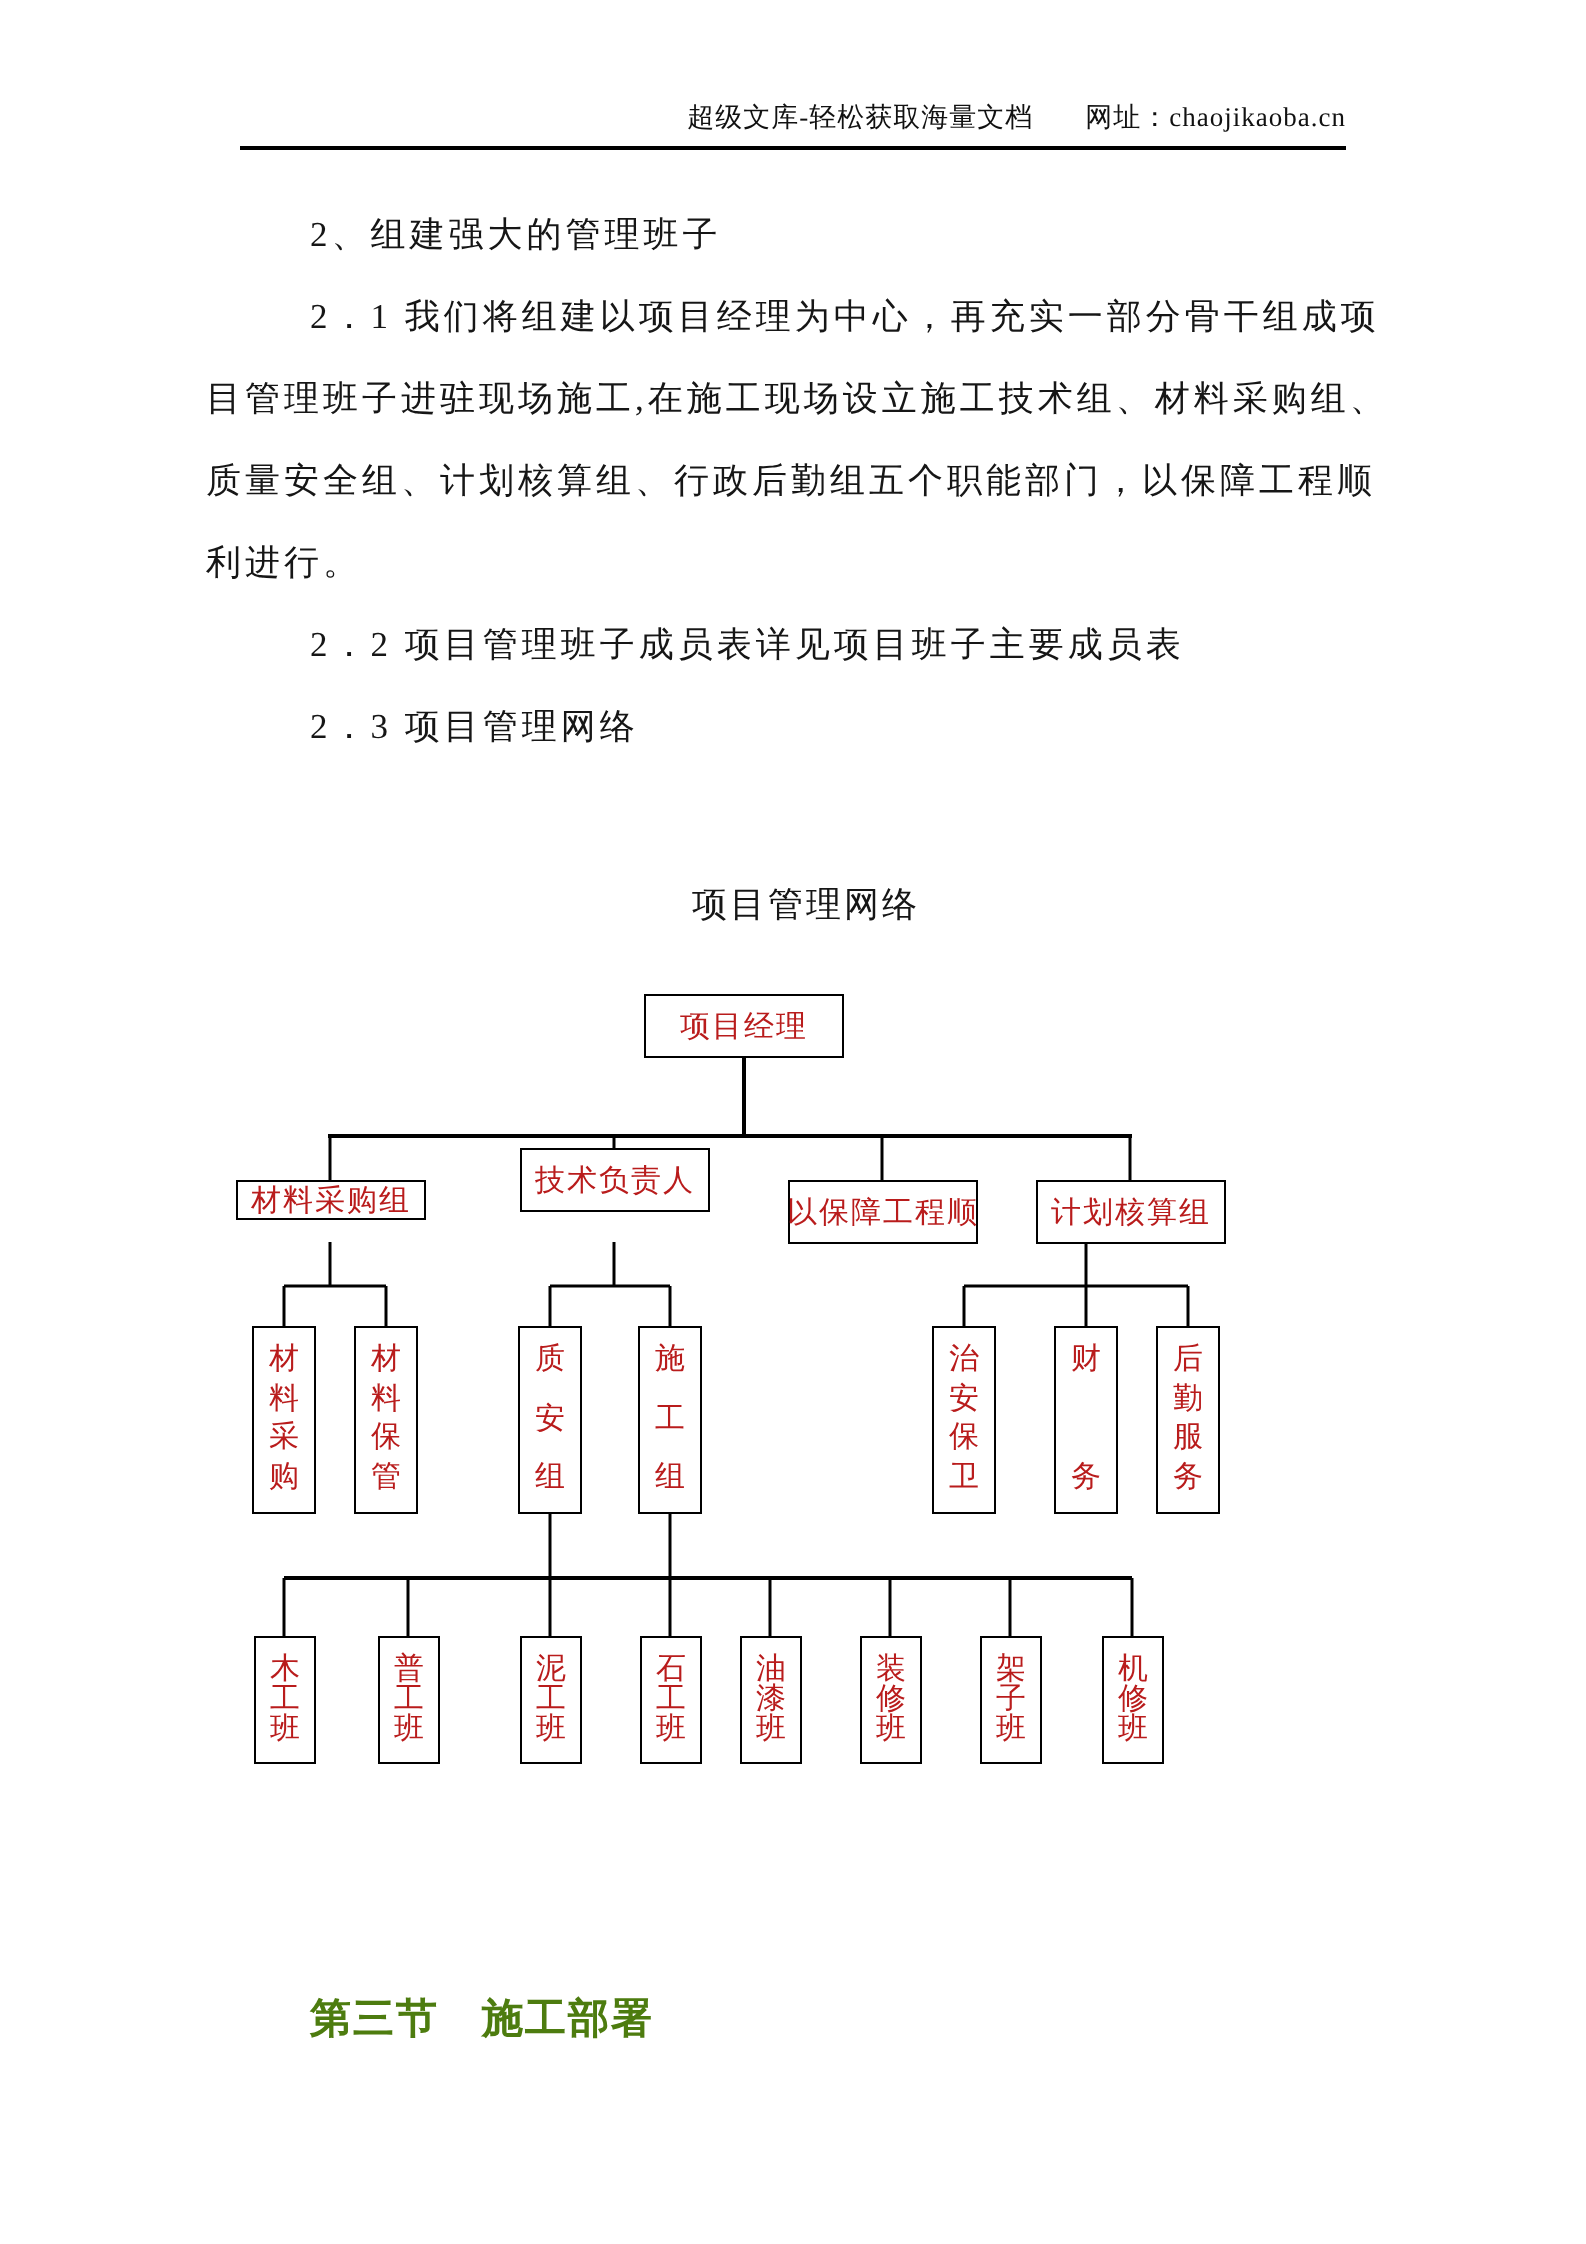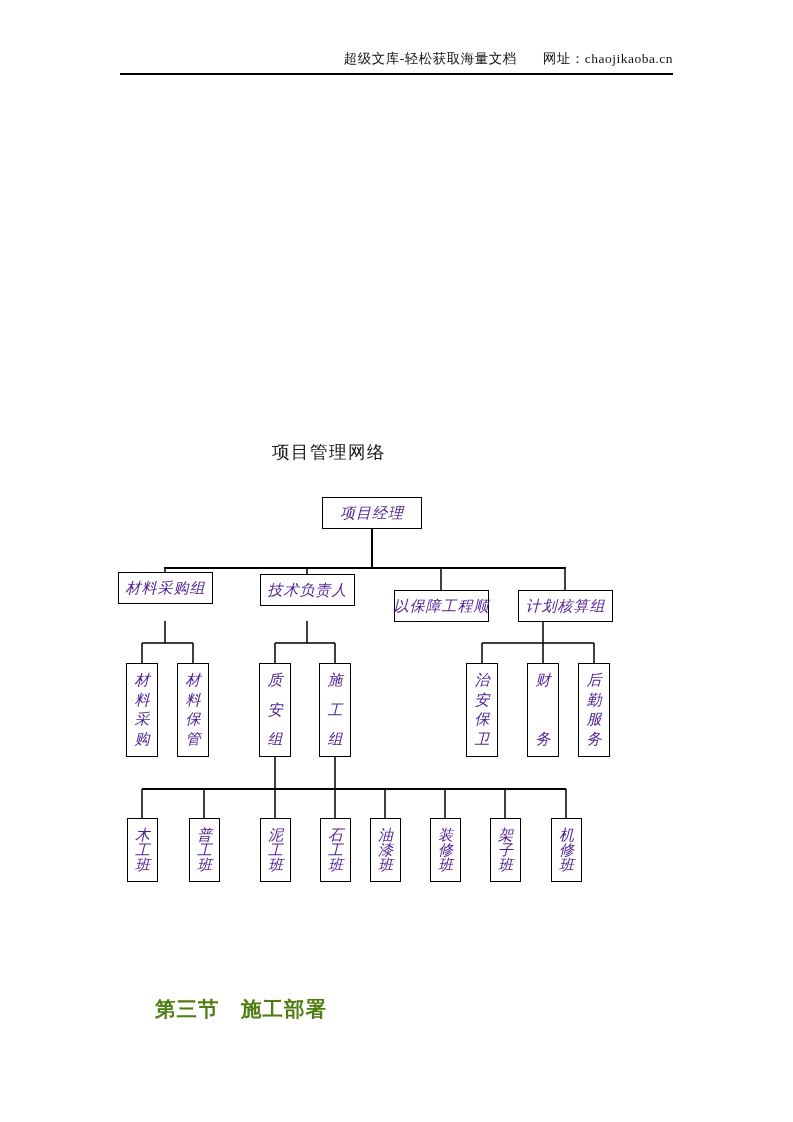--- a/index.html
+++ b/index.html
@@ -16,48 +16,57 @@
   .header-rule{position:absolute;top:73px;left:120px;width:553px;border-top:2px solid #000;}
   
   .body-text{
     position:absolute;left:103px;top:97px;width:600px;
     font-size:17.5px;letter-spacing:2px;line-height:41px;color:#161616;
   }
   .bline{height:41px;white-space:nowrap;}
   .bline.ind{padding-left:52px;}
   
   .chart-title{
-    position:absolute;left:272px;top:440px;width:200px;text-align:left;
+    position:absolute;left:260px;top:440px;width:200px;text-align:right;
     font-size:17.5px;letter-spacing:1.5px;color:#161616;
   }
   svg.lines{position:absolute;left:0;top:0;width:793px;height:1122px;pointer-events:none;}
   .nbox{
     position:absolute;border:1.5px solid #000;background:#fff;box-sizing:border-box;
     display:flex;align-items:center;justify-content:center;
-    font-size:15px;color:#4c1d95;letter-spacing:1px;white-space:nowrap;font-style:italic;
+    font-size:15px;color:#b91c1c;letter-spacing:1px;white-space:nowrap;
   }
   .vbox{flex-direction:column;justify-content:space-between;padding:9px 0;letter-spacing:0;}
   .vbox span{display:block;line-height:1;}
   
   .section-heading{
     position:absolute;left:155px;top:995px;
     font-family:"Liberation Sans","DejaVu Sans",sans-serif;font-weight:bold;
     font-size:20.5px;letter-spacing:1px;color:#4d7c0f;white-space:nowrap;
   }
 </style>
 </head>
 <body>
 
 <div class="page">
 
   <div class="header">
     <span>超级文库-轻松获取海量文档</span><span class="gap">网址：chaojikaoba.cn</span>
   </div>
   <div class="header-rule"></div>
 
+  <div class="body-text" id="body-lines">
+      <div class="bline ind">2、组建强大的管理班子</div>
+      <div class="bline ind">2．1 我们将组建以项目经理为中心，再充实一部分骨干组成项</div>
+      <div class="bline">目管理班子进驻现场施工,在施工现场设立施工技术组、材料采购组、</div>
+      <div class="bline">质量安全组、计划核算组、行政后勤组五个职能部门，以保障工程顺</div>
+      <div class="bline">利进行。</div>
+      <div class="bline ind">2．2 项目管理班子成员表详见项目班子主要成员表</div>
+      <div class="bline ind">2．3 项目管理网络</div>
+    </div>
 
   <div class="chart-title">项目管理网络</div>
 
   <svg class="lines" viewBox="0 0 793 1122">
     <g stroke="#000" stroke-width="1.5">
       <line x1="372" y1="528" x2="372" y2="568" stroke-width="2"></line>
       <line x1="164" y1="568" x2="566" y2="568" stroke-width="2"></line>
       <line x1="165" y1="567" x2="165" y2="591"></line>
       <line x1="307" y1="567" x2="307" y2="591"></line>
       <line x1="441" y1="567" x2="441" y2="591"></line>
@@ -84,21 +93,21 @@
       <line x1="335" y1="789" x2="335" y2="819"></line>
       <line x1="385" y1="789" x2="385" y2="819"></line>
       <line x1="445" y1="789" x2="445" y2="819"></line>
       <line x1="505" y1="789" x2="505" y2="819"></line>
       <line x1="566" y1="789" x2="566" y2="819"></line>
     </g>
   </svg>
 
   <div class="nbox" style="left:322px;top:497px;width:100px;height:32px">项目经理</div>
 
-  <div class="nbox" style="left:118px;top:572px;width:95px;height:32px">材料采购组</div>
+  <div class="nbox" style="left:118px;top:590px;width:95px;height:20px">材料采购组</div>
   <div class="nbox" style="left:260px;top:574px;width:95px;height:32px">技术负责人</div>
   <div class="nbox" style="left:394px;top:590px;width:95px;height:32px">以保障工程顺</div>
   <div class="nbox" style="left:518px;top:590px;width:95px;height:32px">计划核算组</div>
 
   <div class="nbox vbox" style="left:126px;top:663px;width:32px;height:94px">
       <span>材</span>
       <span>料</span>
       <span>采</span>
       <span>购</span>
     </div>

